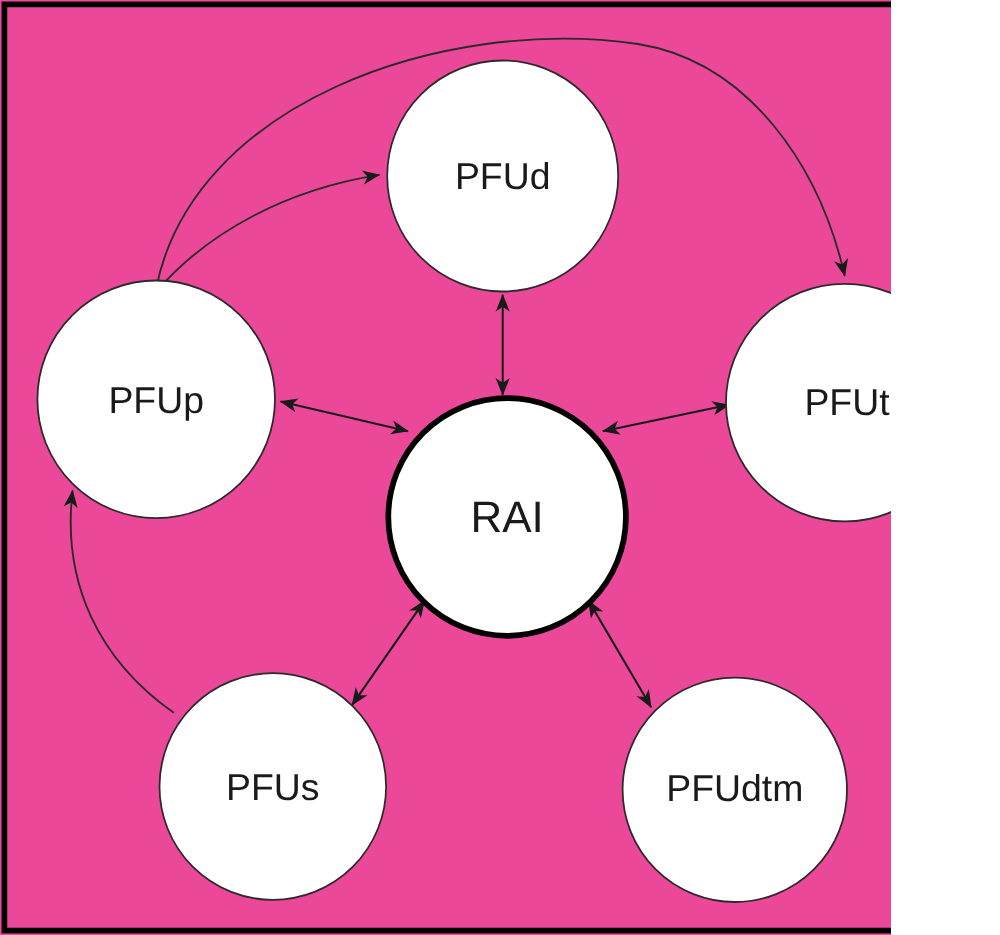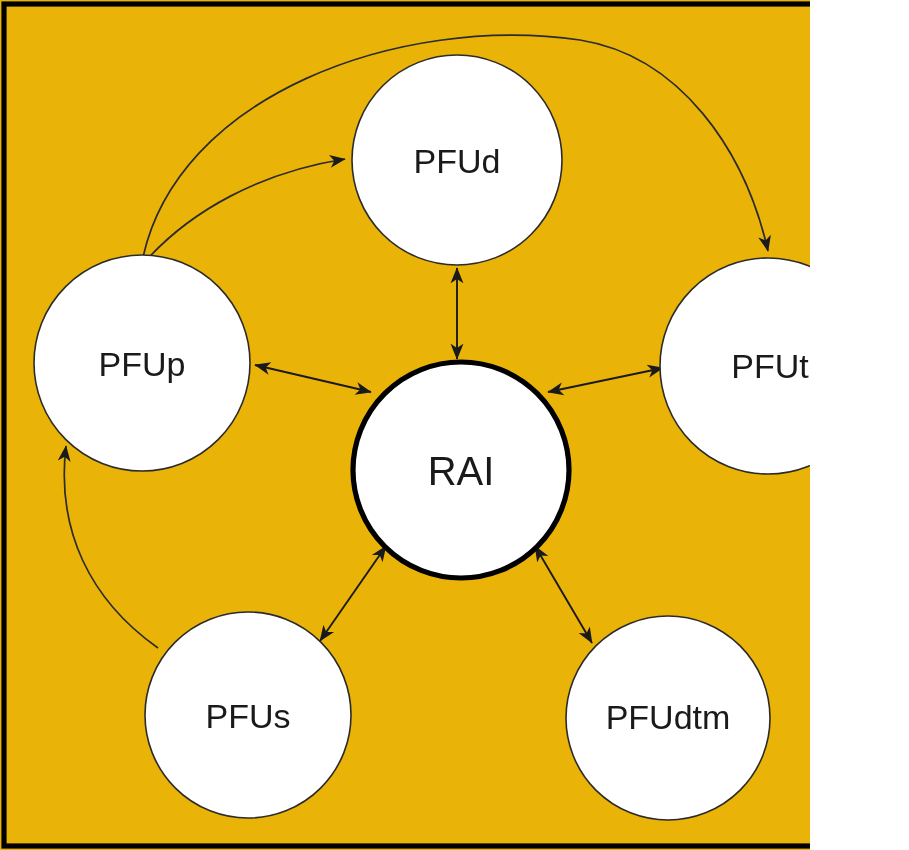--- a/index.html
+++ b/index.html
@@ -7,21 +7,21 @@
     padding: 0;
     background: #ffffff;
   }
   body {
     font-family: "Liberation Sans", sans-serif;
   }
   #canvas {
     position: relative;
     width: 810px;
     height: 850px;
-    background: #eab308;
+    background: #ec4899;
     overflow: hidden;
   }
   #diagram-svg {
     position: absolute;
     top: 0;
     left: 0;
     width: 909px;
     height: 850px;
   }
   .node-circle {

